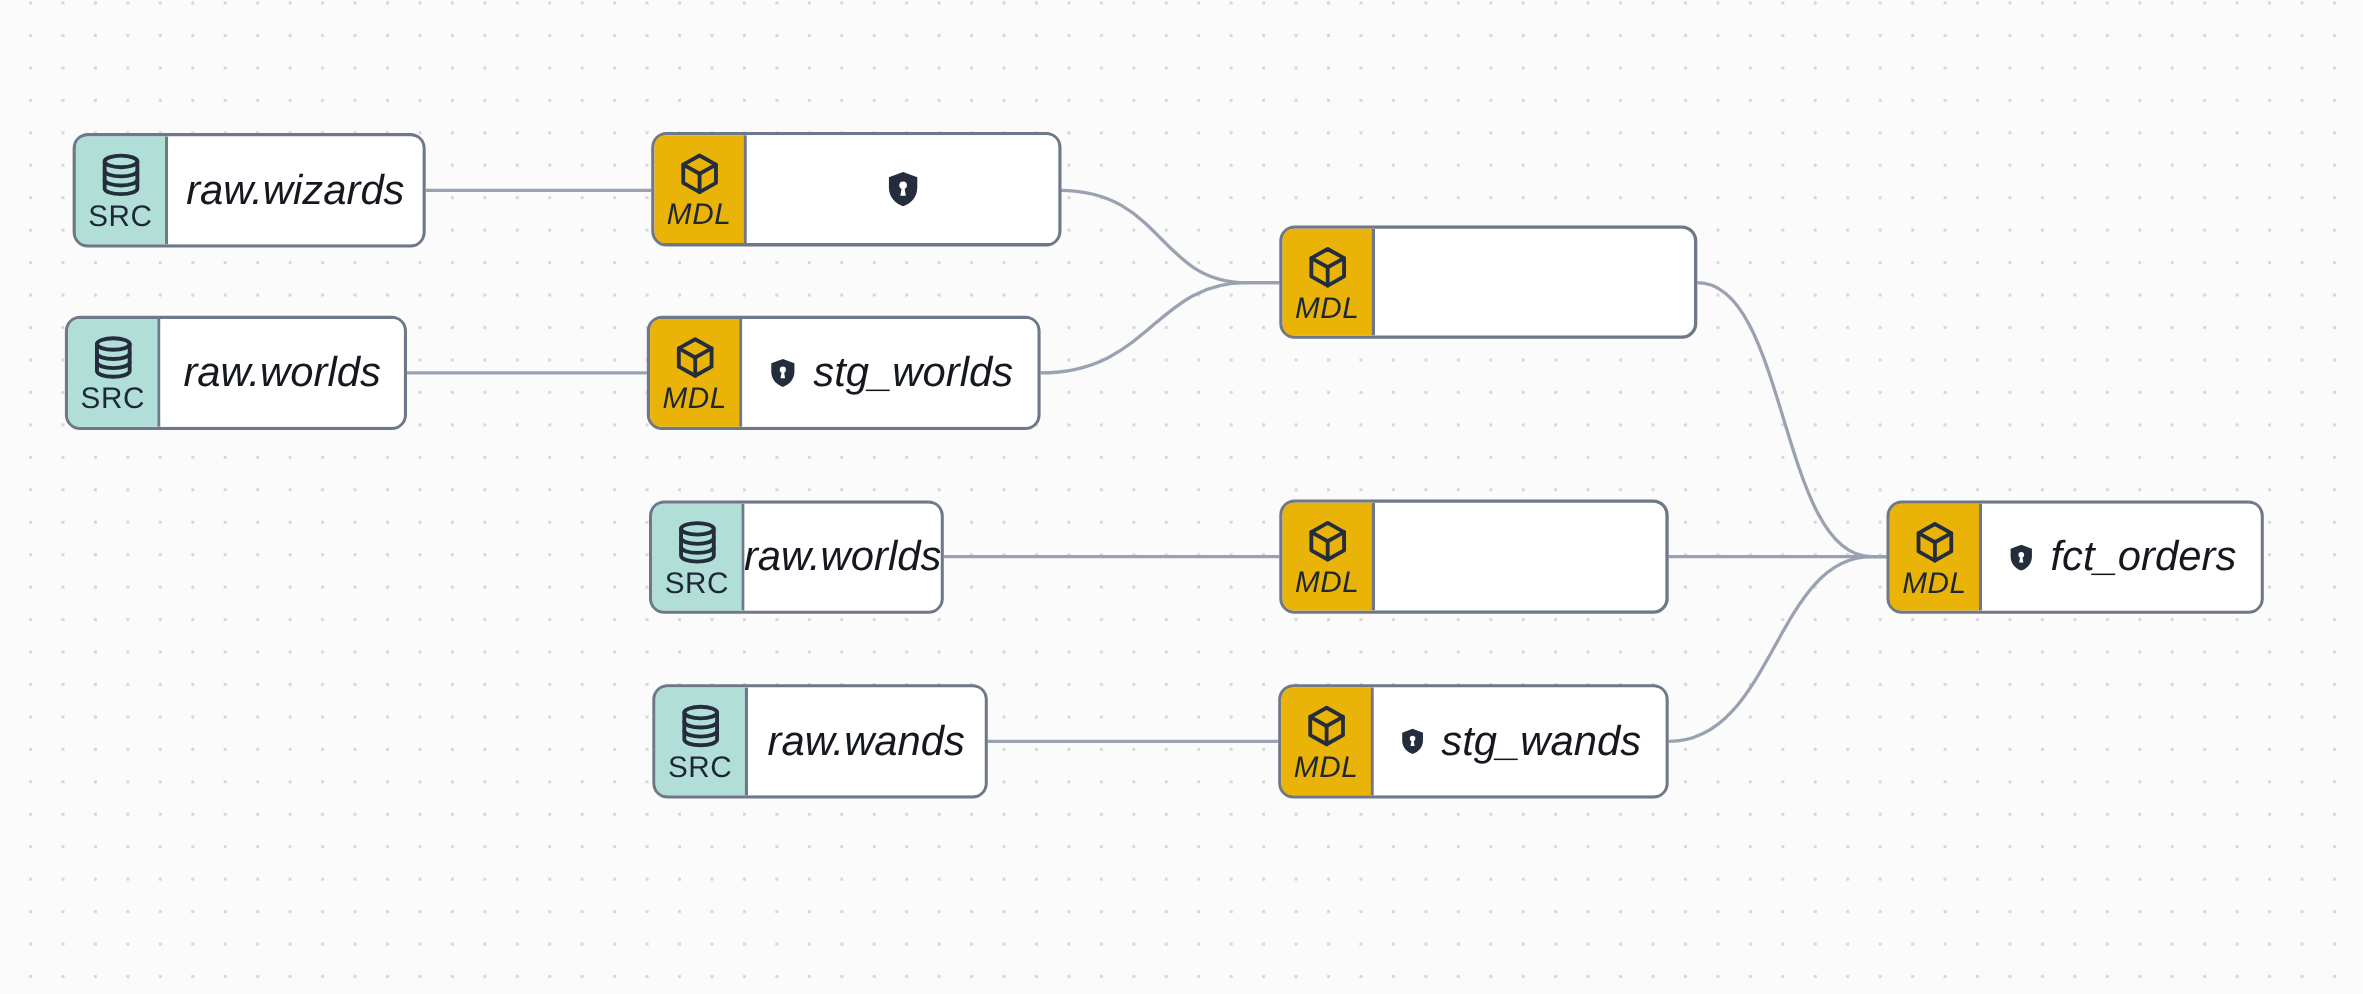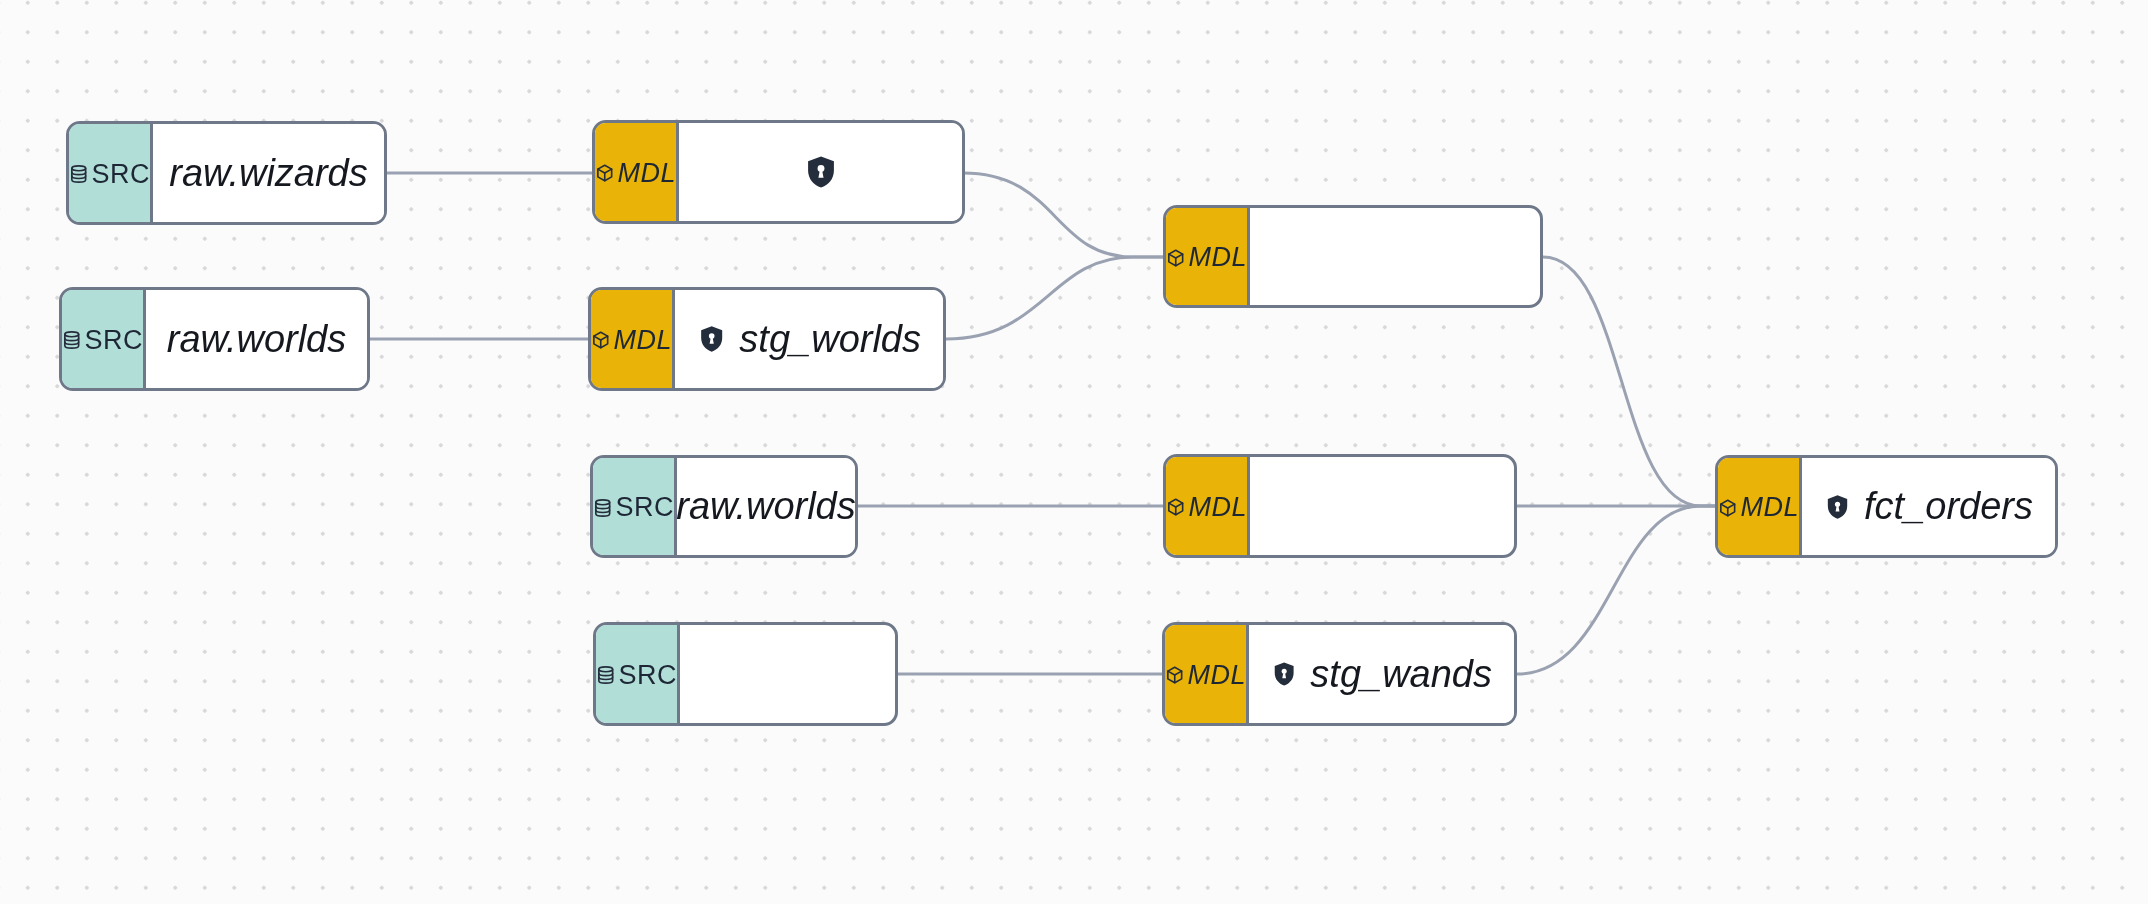--- a/index.html
+++ b/index.html
@@ -34,21 +34,21 @@
     box-sizing: border-box;
     background: #ffffff;
     border: 3px solid #6e7888;
     border-radius: 14px;
     cursor: pointer;
   }
   .badge {
     flex: 0 0 81px;
     width: 81px;
     display: flex;
-    flex-direction: row;
+    flex-direction: column;
     align-items: center;
     justify-content: center;
     gap: 3px;
     border-right: 3px solid #6e7888;
     border-radius: 10px 0 0 10px;
     padding-top: 2px;
   }
   .badge.src { background: #b2ded8; }
   .badge.mdl { background: #eab308; font-style: italic; }
   .badge-label {
@@ -202,20 +202,23 @@
   <div class="node" style="left:593px; top:622px; width:305px; height:104px;">
     <div class="badge src">
       <svg class="icon" width="42" height="42" viewBox="0 0 24 24" fill="none" stroke="#242d3c" stroke-width="2" stroke-linecap="round" stroke-linejoin="round">
         <ellipse cx="12" cy="5" rx="8.5" ry="3"></ellipse>
         <path d="M3.5 5v14c0 1.66 3.8 3 8.5 3s8.5-1.34 8.5-3V5"></path>
         <path d="M3.5 9.8c0 1.66 3.8 3 8.5 3s8.5-1.34 8.5-3"></path>
         <path d="M3.5 14.5c0 1.66 3.8 3 8.5 3s8.5-1.34 8.5-3"></path>
       </svg>
       <span class="badge-label">SRC</span>
     </div>
+    <div class="body">
+      <span class="node-name">raw.wands</span>
+    </div>
   </div>
 
   <div class="node" style="left:1162px; top:622px; width:355px; height:104px;">
     <div class="badge mdl">
       <svg class="icon" width="42" height="42" viewBox="0 0 24 24" fill="none" stroke="#242d3c" stroke-width="2" stroke-linecap="round" stroke-linejoin="round">
         <path d="M12 2.5 L20.5 7.25 V16.75 L12 21.5 L3.5 16.75 V7.25 Z"></path>
         <path d="M3.5 7.25 L12 12 L20.5 7.25"></path>
         <path d="M12 12 V21.5"></path>
       </svg>
       <span class="badge-label">MDL</span>

